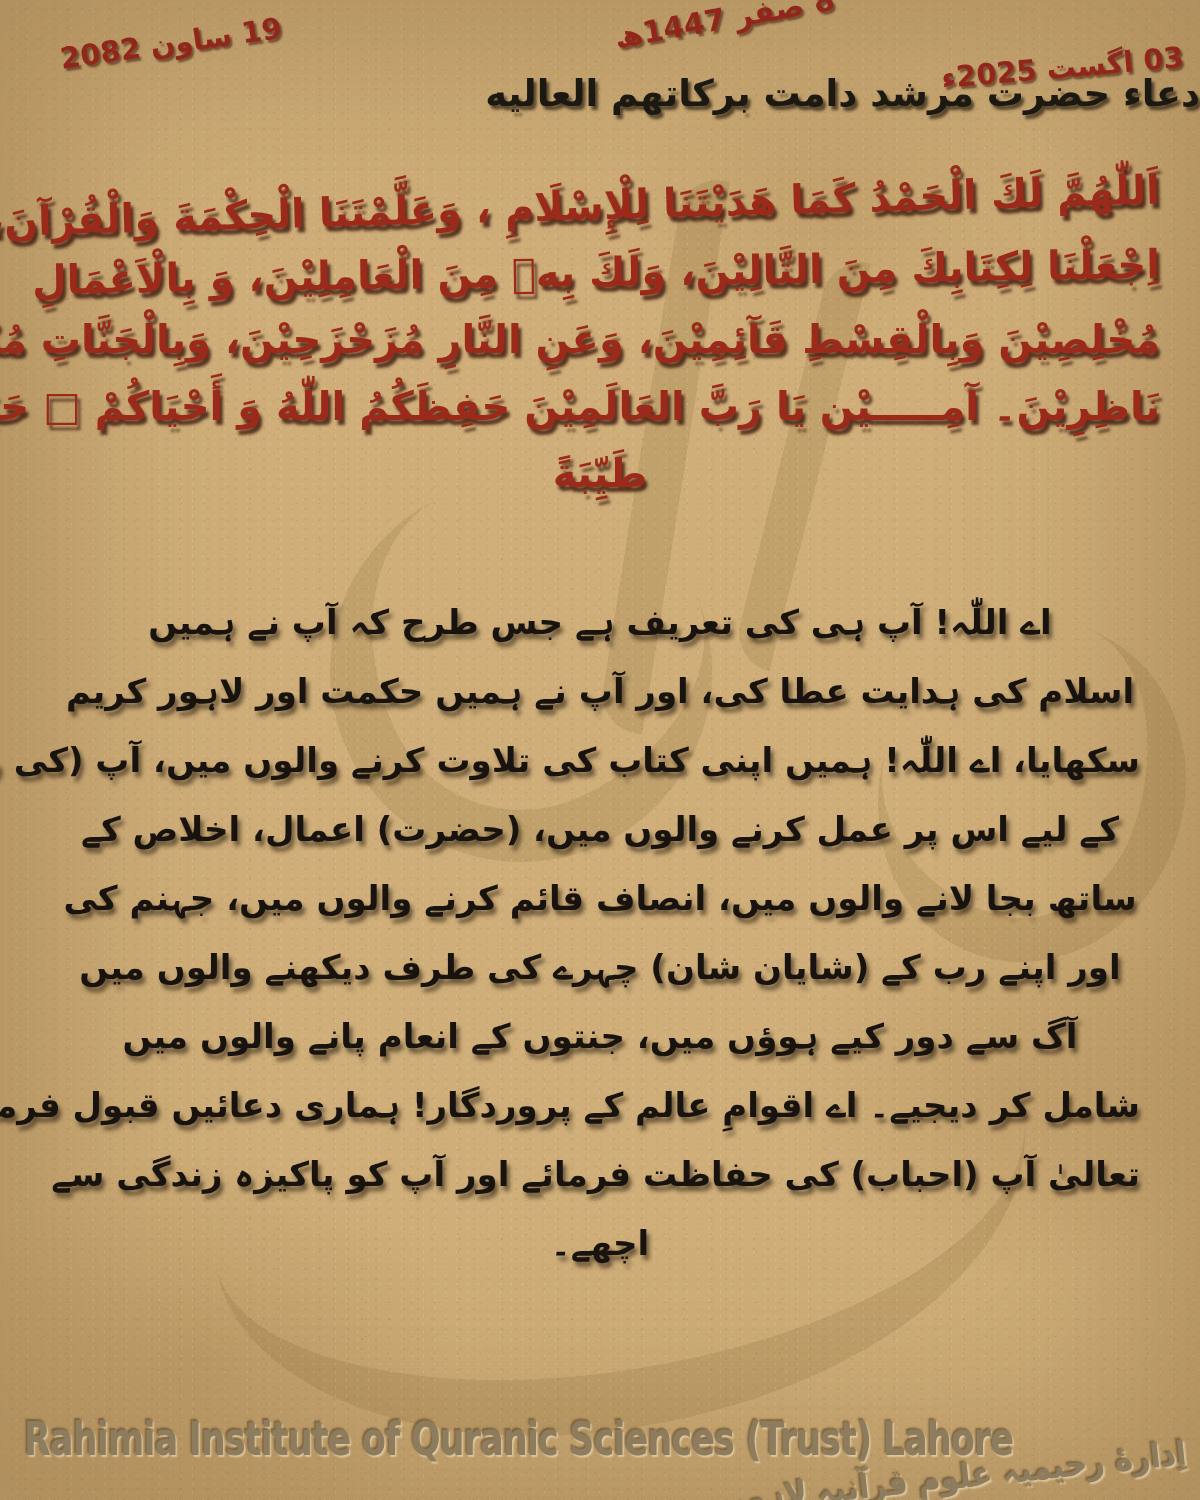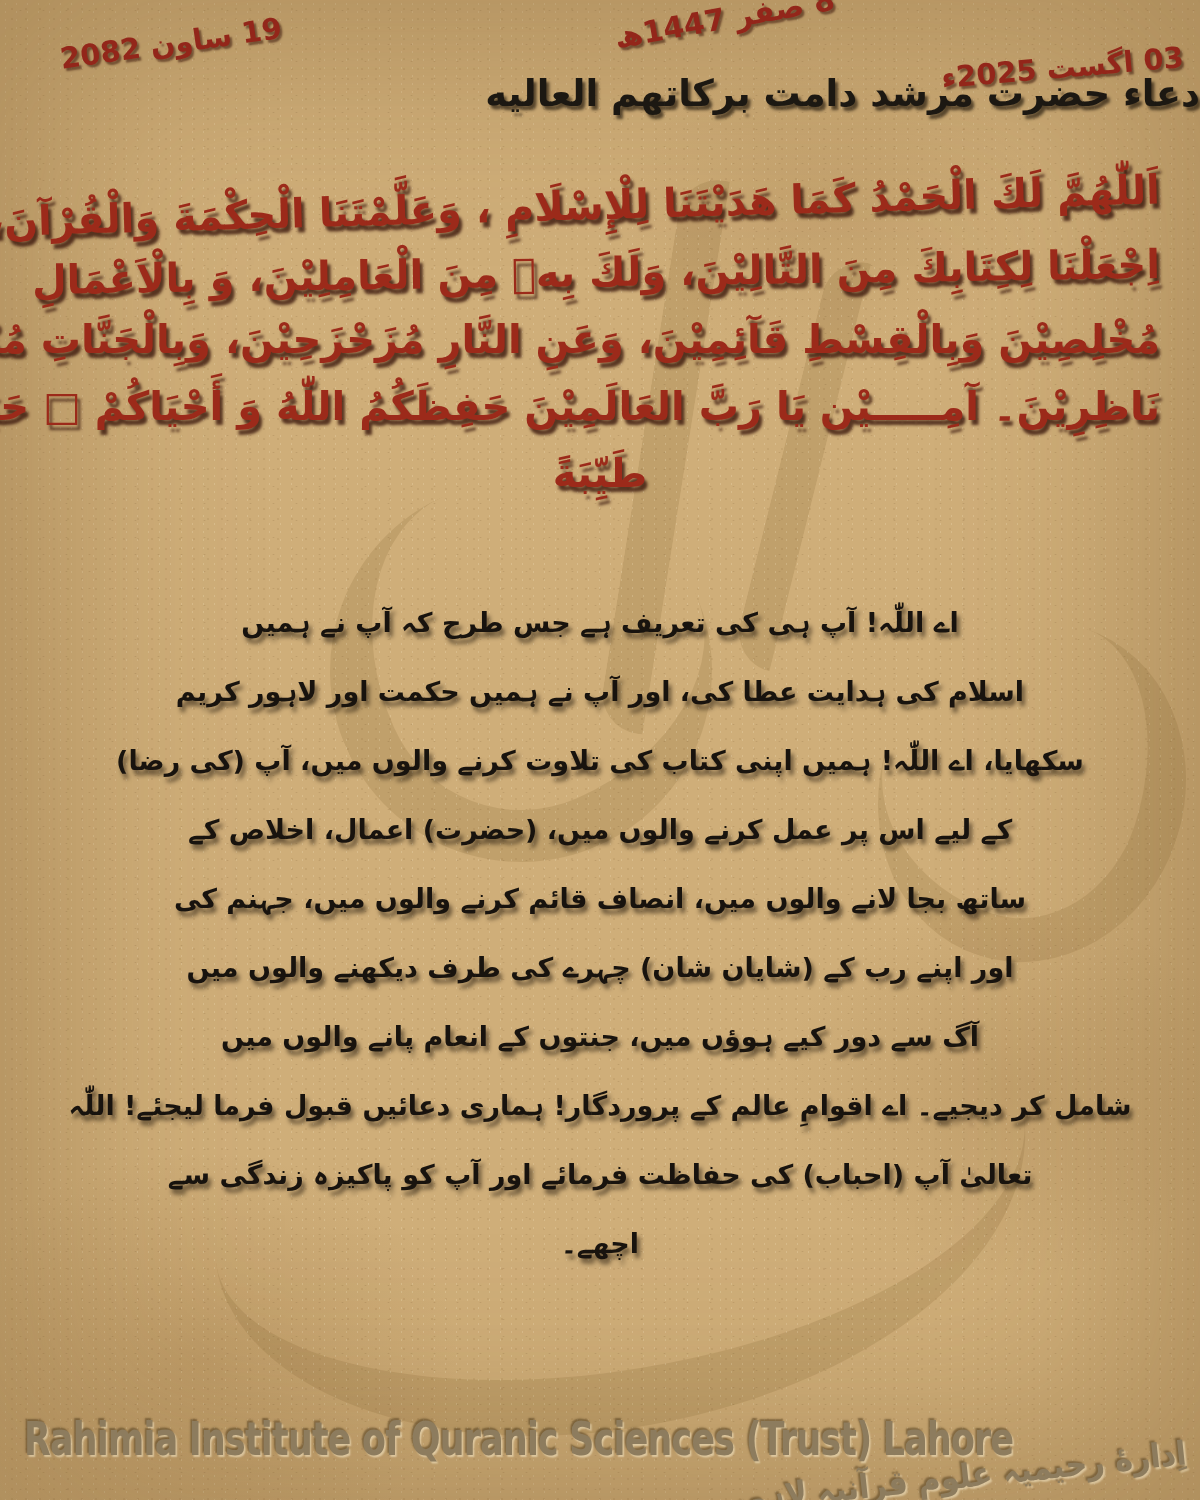--- a/index.html
+++ b/index.html
@@ -61,21 +61,21 @@
     margin:0;white-space:nowrap;
     font-size:40px;line-height:67px;font-weight:bold;color:#9c2a1a;
     text-shadow:3px 5px 3px rgba(48,14,6,0.75);
   }
   .arabic p:nth-child(1){transform:rotate(-1.6deg);}
   .arabic p:nth-child(2){transform:rotate(-0.8deg);}
 
   .urdu{position:absolute;left:60px;right:60px;top:588px;text-align:center;}
   .urdu p{
     margin:0;white-space:nowrap;
-    font-size:27px;line-height:69px;font-weight:bold;color:#18130e;
+    font-size:34px;line-height:69px;font-weight:bold;color:#18130e;
     text-shadow:3px 5px 4px rgba(22,13,4,0.55);
   }
 
   .footer{position:absolute;left:0;right:0;bottom:0;height:110px;}
   .footer-en{
     position:absolute;left:24px;bottom:34px;white-space:nowrap;
     font-size:47px;font-weight:bold;letter-spacing:-1px;
     transform:scaleX(0.74);transform-origin:left bottom;
     color:#8d7c5e;
     text-shadow:-2px -2px 2px rgba(78,58,28,0.55), 2px 2px 2px rgba(255,246,216,0.50);

